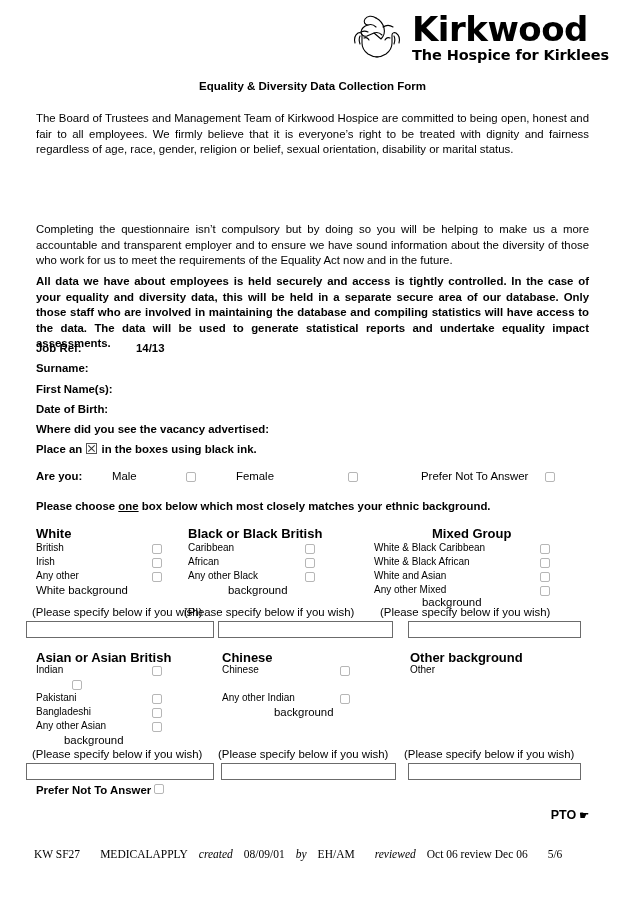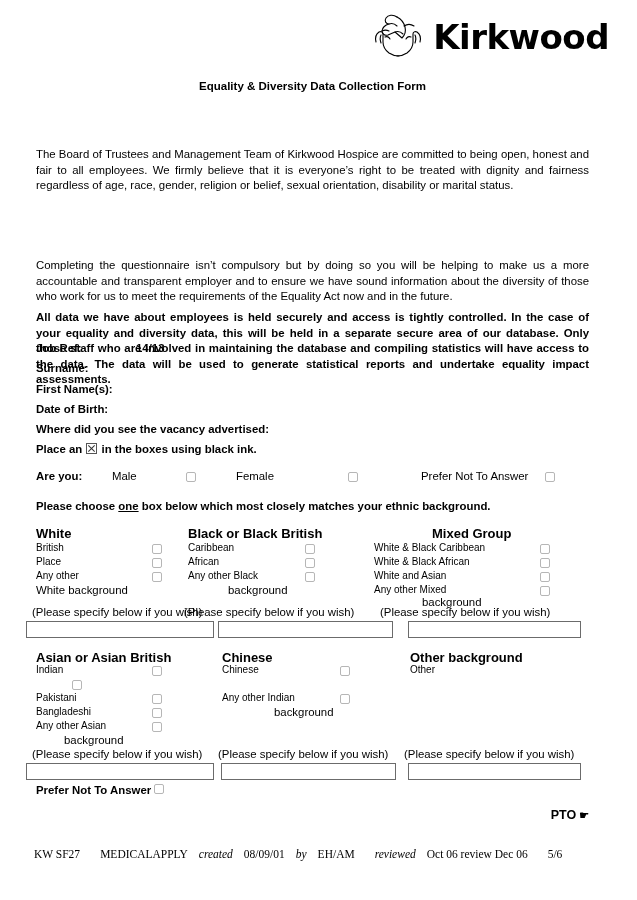--- a/index.html
+++ b/index.html
@@ -55,21 +55,20 @@
     font-weight: bold;
   }
   .para {
     position: absolute;
     left: 36px;
     width: 553px;
     font-size: 11.4px;
     line-height: 15.6px;
     text-align: justify;
     text-justify: inter-word;
-    margin-top: 36px;
   }
   .p1 { top: 111px; }
   .p2 { top: 178px; }
   .p3 { top: 222px; }
   .p4 { top: 274px; font-weight: bold; }
 
   
   .field {
     position: absolute;
     left: 36px;
@@ -230,20 +229,21 @@
         <path d="M5 30 C4 26 5 22 8 20 C10 19 12 20 12 22 L12 30 C12 34 14 38 18 41 C21 43 25 44 28 44"></path>
         <path d="M10 31 C9 28 9 25 10 23"></path>
         <path d="M49 30 C50 26 49 22 46 20 C44 19 42 20 42 22 L42 30 C42 34 40 38 36 41 C33 43 29 44 26 44"></path>
         <path d="M44 31 C45 28 45 25 44 23"></path>
         <path d="M14 25 C16 24 18 25 19 27"></path>
         <path d="M40 25 C38 24 36 25 35 27"></path>
       </g>
     </svg>
     <div class="logo-words">
       <div class="logo-name">Kirkwood</div>
+      <div class="logo-tag">The Hospice for Kirklees</div>
     </div>
   </div>
 
   <div class="title">Equality &amp; Diversity Data Collection Form</div>
 
   <div class="para p1">The Board of Trustees and Management Team of Kirkwood Hospice are committed to being open, honest and fair to all employees.  We firmly believe that it is everyone’s right to be treated with dignity and fairness regardless of age, race, gender, religion or belief, sexual orientation, disability or marital status.</div>
   <div class="para p3">Completing the questionnaire isn’t compulsory but by doing so you will be helping to make us a more accountable and transparent employer and to ensure we have sound information about the diversity of those who work for us to meet the requirements of the Equality Act now and in the future.</div>
   <div class="para p4">All data we have about employees is held securely and access is tightly controlled.  In the case of your equality and diversity data, this will be held in a separate secure area of our database.  Only those staff who are involved in maintaining the database and compiling statistics will have access to the data.  The data will be used to generate statistical reports and undertake equality impact assessments.</div>
 
   <div class="field f1">
@@ -286,21 +286,21 @@
   <div class="choose">
     <span>Please choose </span><u>one</u><span> box below which most closely matches your ethnic background.</span>
   </div>
 
   <div class="eth-block" style="top:526px;">
 
     <div class="col" style="left:36px;">
       <span class="col-head" style="left:0;">White</span>
       <span class="opt-label" style="left:0; top:16px;">British</span>
       <span class="cb" style="left:116px; top:18px;"></span>
-      <span class="opt-label" style="left:0; top:30px;">Place</span>
+      <span class="opt-label" style="left:0; top:30px;">Irish</span>
       <span class="cb" style="left:116px; top:32px;"></span>
       <span class="opt-label" style="left:0; top:44px;">Any other</span>
       <span class="cb" style="left:116px; top:46px;"></span>
       <span class="opt-cont" style="left:0; top:58px;">White background</span>
       <span class="specify" style="left:-4px; top:80px;">(Please specify below if you wish)</span>
       <span class="textbox" style="left:-10px; top:95px; width:188px;"></span>
     </div>
 
     <div class="col" style="left:188px;">
       <span class="col-head" style="left:0;">Black or Black British</span>

